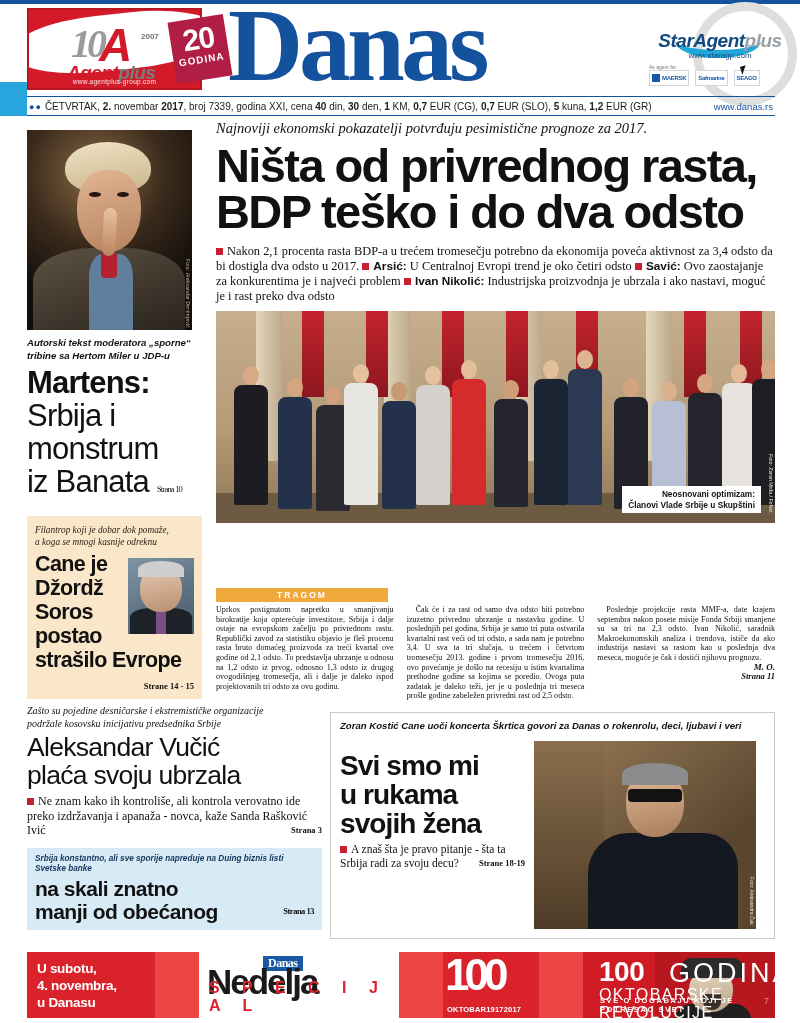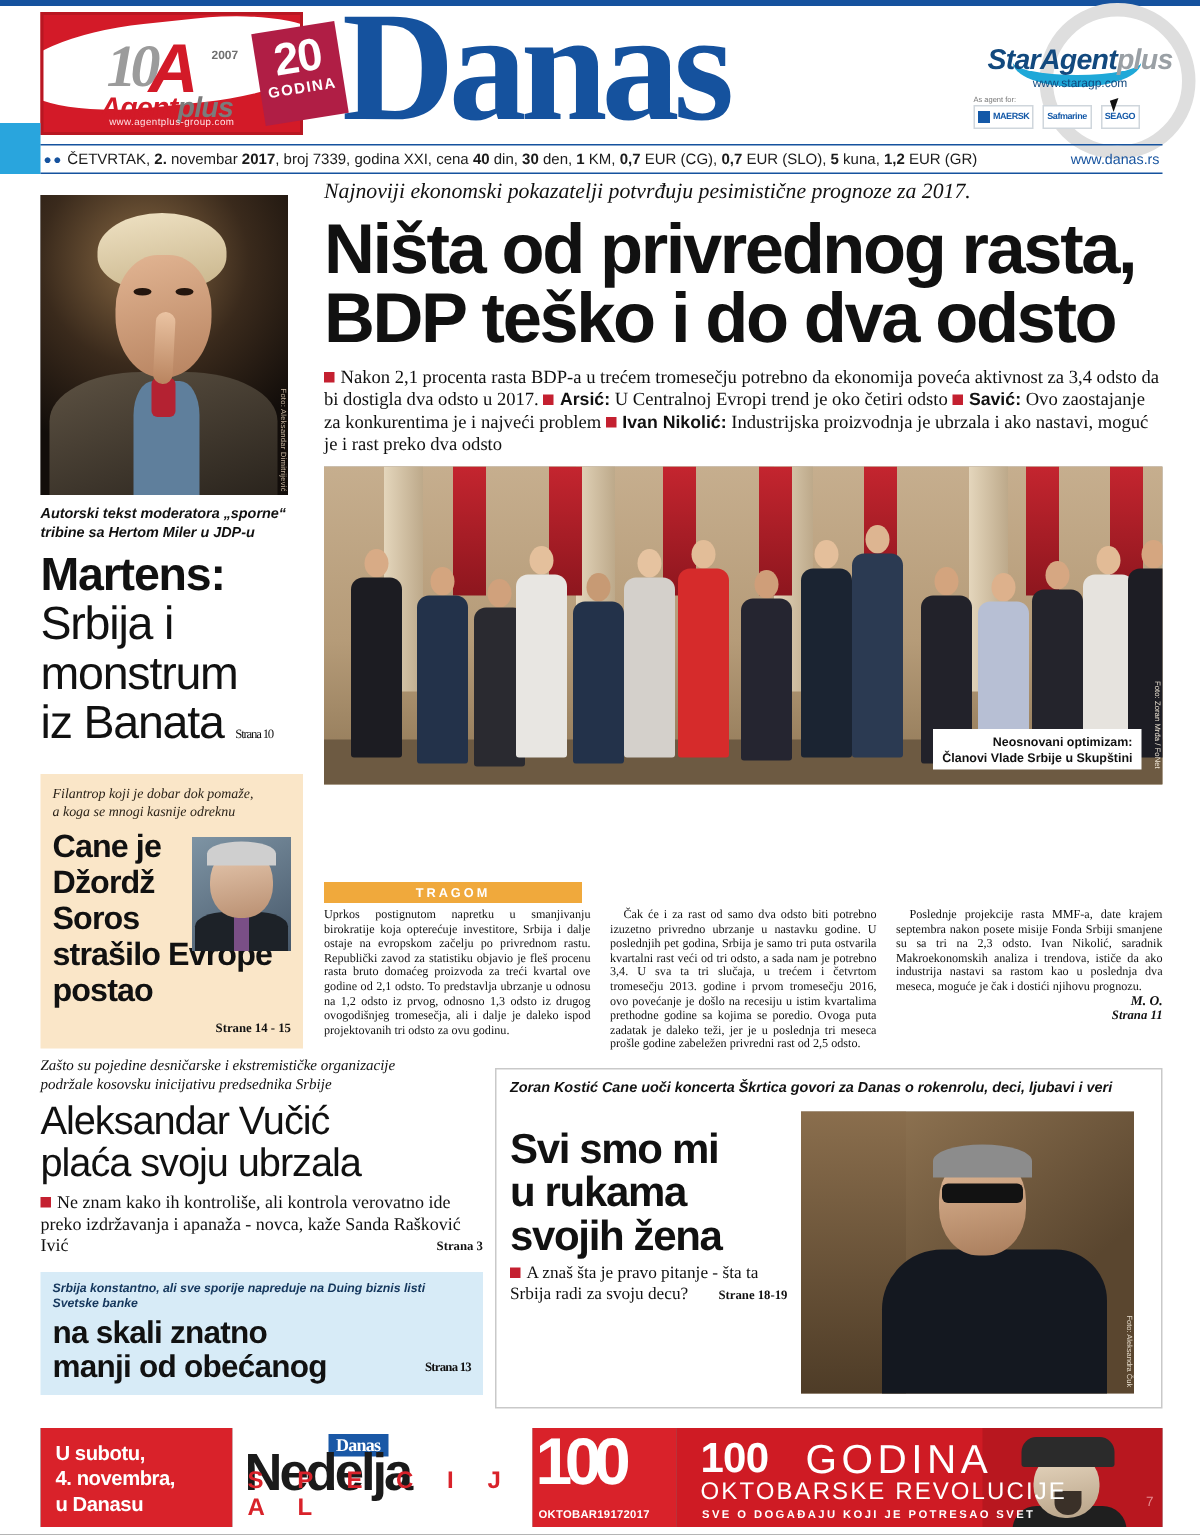--- a/index.html
+++ b/index.html
@@ -185,21 +185,21 @@
   .ci-head{position:absolute;left:92px;top:28px;width:58px;height:68px;border-radius:46%;
     background:linear-gradient(170deg,#e2bb99,#a97d5c);}
   .ci-hair{position:absolute;left:88px;top:22px;width:66px;height:22px;border-radius:50% 50% 0 0;
     background:#8c8c8c;}
   .ci-glass{position:absolute;left:94px;top:48px;width:54px;height:13px;background:#121212;
     border-radius:4px;}
   .ci-credit{position:absolute;right:1px;bottom:4px;writing-mode:vertical-rl;font-size:5px;color:#e6dccb;}
 
   
   .ad{position:absolute;left:27px;top:952px;width:748px;height:66px;overflow:hidden;
-    display:flex;background:#737373;}
+    display:flex;background:#ef4444;gap:44px;}
   .ad-a{width:128px;background:#d9222a;color:#fff;display:flex;align-items:center;
     padding-left:10px;box-sizing:border-box;}
   .ad-a div{font-family:"Liberation Sans",sans-serif;font-weight:bold;font-size:13.5px;
     line-height:17px;letter-spacing:-.3px;}
   .ad-b{width:200px;background:#fff;position:relative;}
   .ad-danas{position:absolute;left:64px;top:4px;background:#1a58a6;color:#fff;font-weight:bold;
     font-family:"Liberation Serif",serif;font-size:12px;padding:0 5px;letter-spacing:-.5px;}
   .ad-ned{position:absolute;left:8px;top:12px;font-family:"Liberation Sans",sans-serif;
     font-weight:bold;font-size:35px;line-height:35px;color:#1a1a1a;letter-spacing:-2px;}
   .ad-spec{position:absolute;left:10px;bottom:3px;font-family:"Liberation Sans",sans-serif;
@@ -314,22 +314,22 @@
         <div class="si-bg"></div>
         <div class="si-body"></div>
         <div class="si-tie"></div>
         <div class="si-head"></div>
         <div class="si-hair"></div>
       </div>
       <div class="soros-h">
         <div>Cane je</div>
         <div>Džordž</div>
         <div>Soros</div>
+        <div>postao</div>
         <div>strašilo Evrope</div>
-        <div>postao</div>
       </div>
       <div class="soros-str">
         <span class="strana-ital">Strane 14 - 15</span>
       </div>
     </div>
   </div>
 
   <div class="main">
     <div class="lead-kick">Najnoviji ekonomski pokazatelji potvrđuju pesimistične prognoze za 2017.</div>
     <div class="lead-h">

